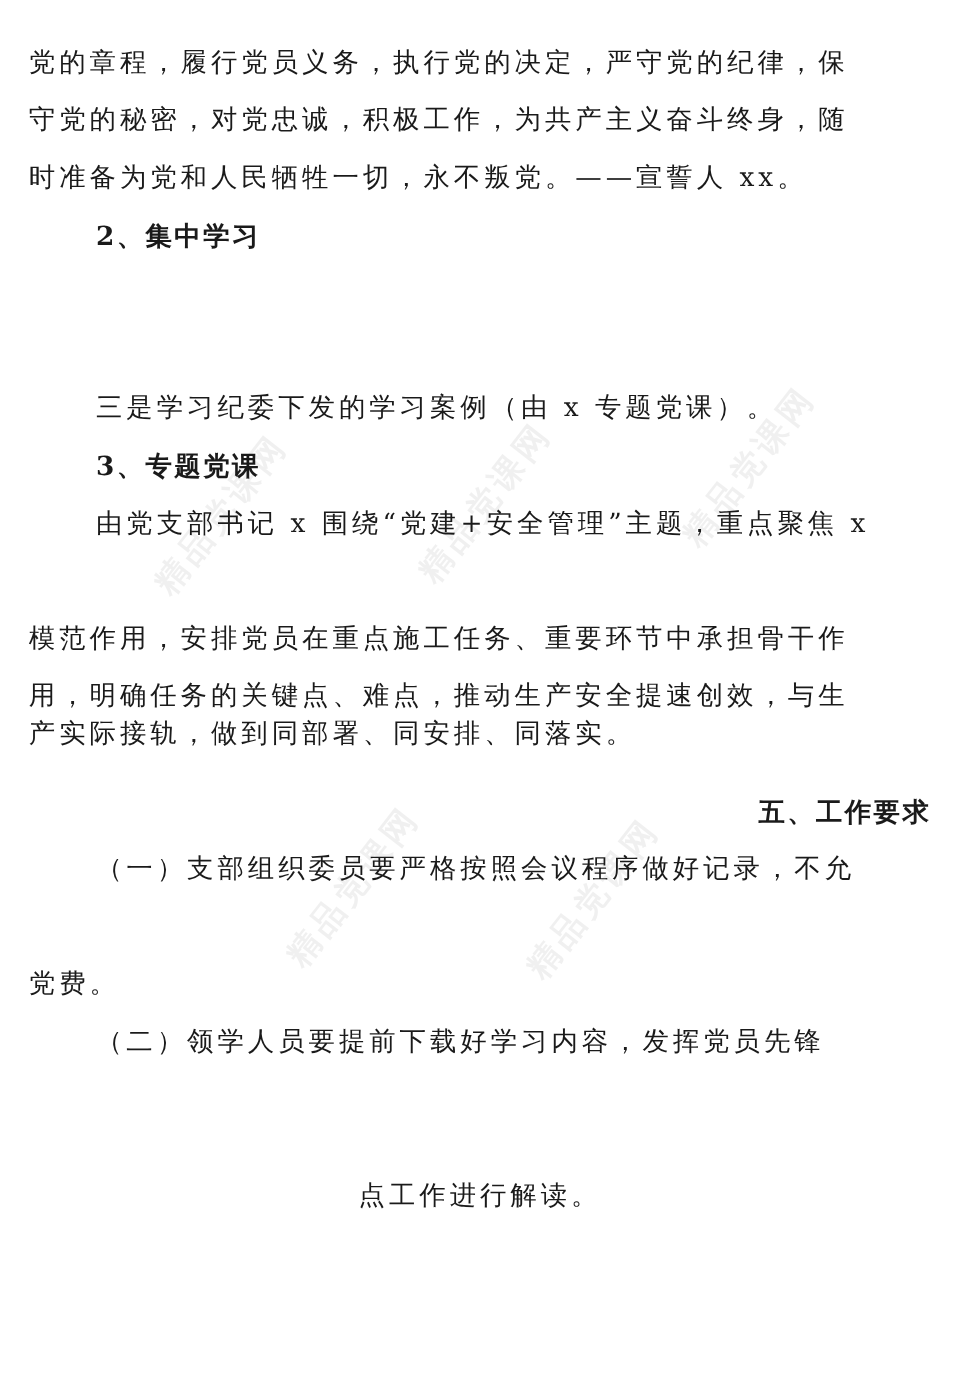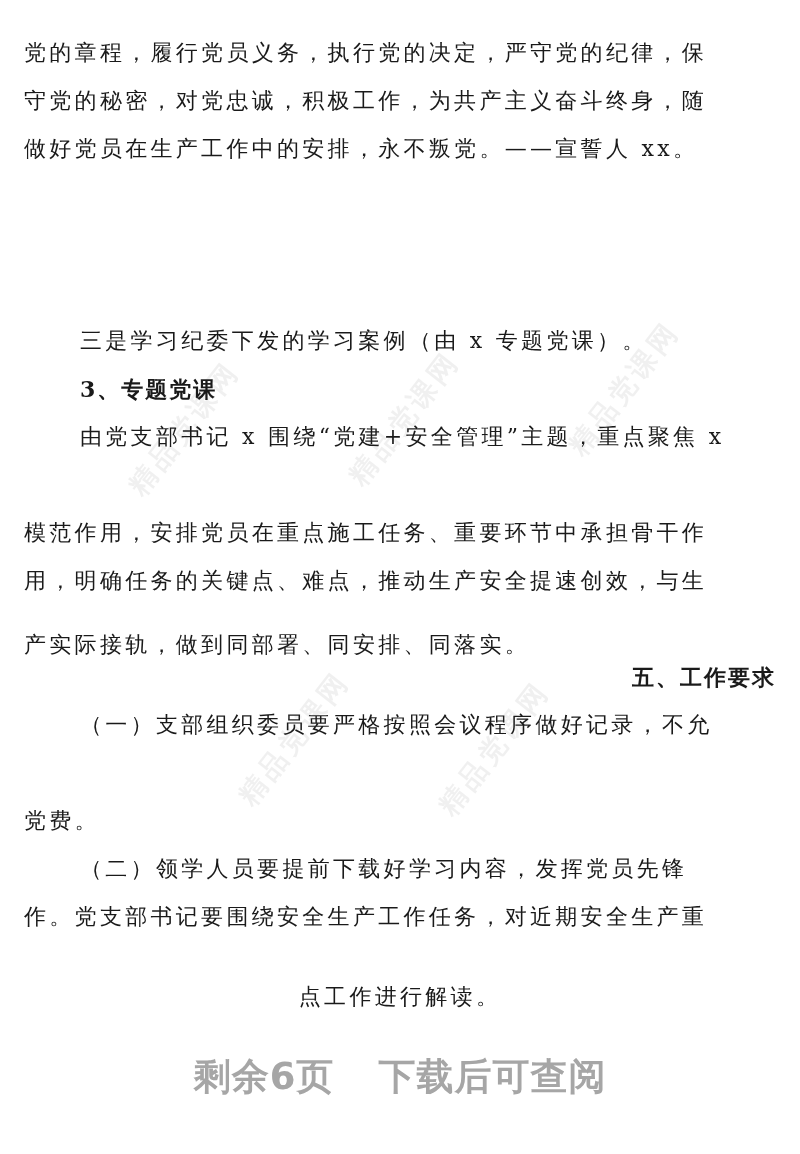--- a/index.html
+++ b/index.html
@@ -38,33 +38,30 @@
 <div class="page">
 
   <div class="wm" style="left:340px; top:470px;">精品党课网</div>
   <div class="wm" style="left:560px; top:440px;">精品党课网</div>
   <div class="wm" style="left:230px; top:790px;">精品党课网</div>
   <div class="wm" style="left:430px; top:800px;">精品党课网</div>
   <div class="wm" style="left:120px; top:480px;">精品党课网</div>
 
   <div class="line" style="top:22px;">党的章程，履行党员义务，执行党的决定，严守党的纪律，保</div>
   <div class="line" style="top:70px;">守党的秘密，对党忠诚，积极工作，为共产主义奋斗终身，随</div>
-  <div class="line" style="top:118px;">做好党员在生产工作中的安排，永不叛党。——宣誓人 xx。</div>
+  <div class="line" style="top:118px;">时准备为党和人民牺牲一切，永不叛党。——宣誓人 xx。</div>
 
+  <div class="line indent heading" style="top:166px;">2、集中学习</div>
   <div class="line indent" style="top:310px;">三是学习纪委下发的学习案例（由 x 专题党课）。</div>
 
   <div class="line indent heading" style="top:358px;">3、专题党课</div>
   <div class="line indent" style="top:406px;">由党支部书记 x 围绕“党建+安全管理”主题，重点聚焦 x</div>
   <div class="line" style="top:502px;">模范作用，安排党员在重点施工任务、重要环节中承担骨干作</div>
   <div class="line" style="top:550px;">用，明确任务的关键点、难点，推动生产安全提速创效，与生</div>
-  <div class="line" style="top:614px;">产实际接轨，做到同部署、同安排、同落实。</div>
+  <div class="line" style="top:581px;">产实际接轨，做到同部署、同安排、同落实。</div>
 
   <div class="line indent heading" style="top:646px;text-align:right;">五、工作要求</div>
   <div class="line indent" style="top:694px;">（一）支部组织委员要严格按照会议程序做好记录，不允</div>
   <div class="line" style="top:790px;">党费。</div>
   <div class="line indent" style="top:838px;">（二）领学人员要提前下载好学习内容，发挥党员先锋</div>
-  <div class="line" style="top:886px;">作。党支部书记要围绕安全生产工作任务，对近期安全生产重</div>
   <div class="line" style="top:966px;text-align:center;">点工作进行解读。</div>
 
-  <div class="footer-banner">
-    <span>剩余6页</span><span class="footer-gap"></span><span>下载后可查阅</span>
-  </div>
 </div>
 
 </body></html>

